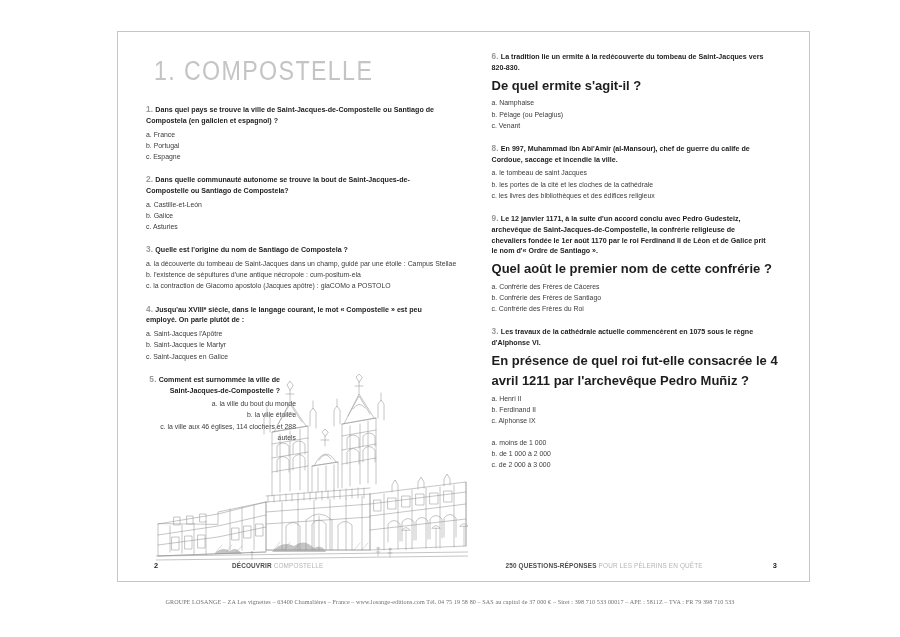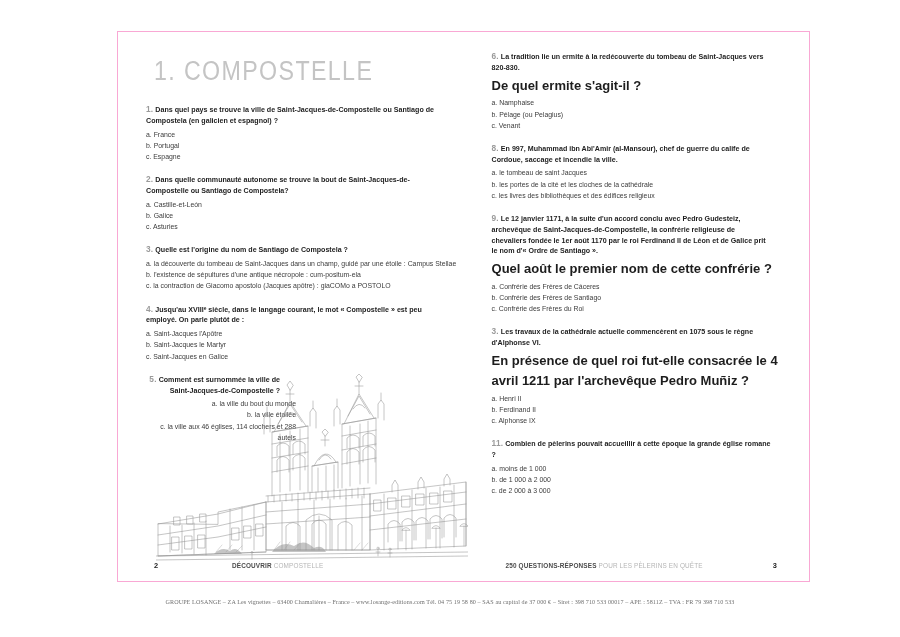--- a/index.html
+++ b/index.html
@@ -274,24 +274,20 @@
           </div>
           <div class="q-sub">En présence de quel roi fut-elle consacrée le 4 avril 1211 par l'archevêque Pedro Muñiz ?</div>
           <div class="answers">
             <div class="ans">a. Henri II</div>
             <div class="ans">b. Ferdinand II</div>
             <div class="ans">c. Alphonse IX</div>
           </div>
         </div>
 
         <div class="q-block">
-          <div class="q-text">
-            <span class="q-num">11.</span>
-            <span>Combien de pèlerins pouvait accueillir à cette époque la grande église romane ?</span>
-          </div>
           <div class="answers">
             <div class="ans">a. moins de 1 000</div>
             <div class="ans">b. de 1 000 à 2 000</div>
             <div class="ans">c. de 2 000 à 3 000</div>
           </div>
         </div>
 
         <div class="page-foot" id="foot-right-txt">
           <span class="foot-strong">250 QUESTIONS-RÉPONSES</span>
           <span class="foot-light">POUR LES PÈLERINS EN QUÊTE</span>

